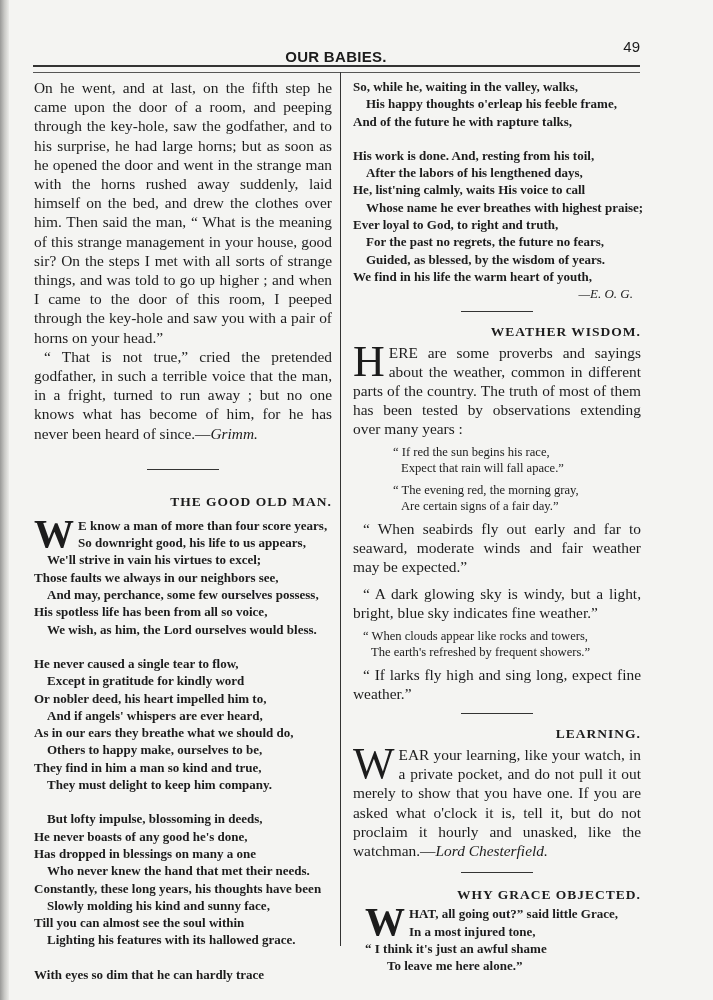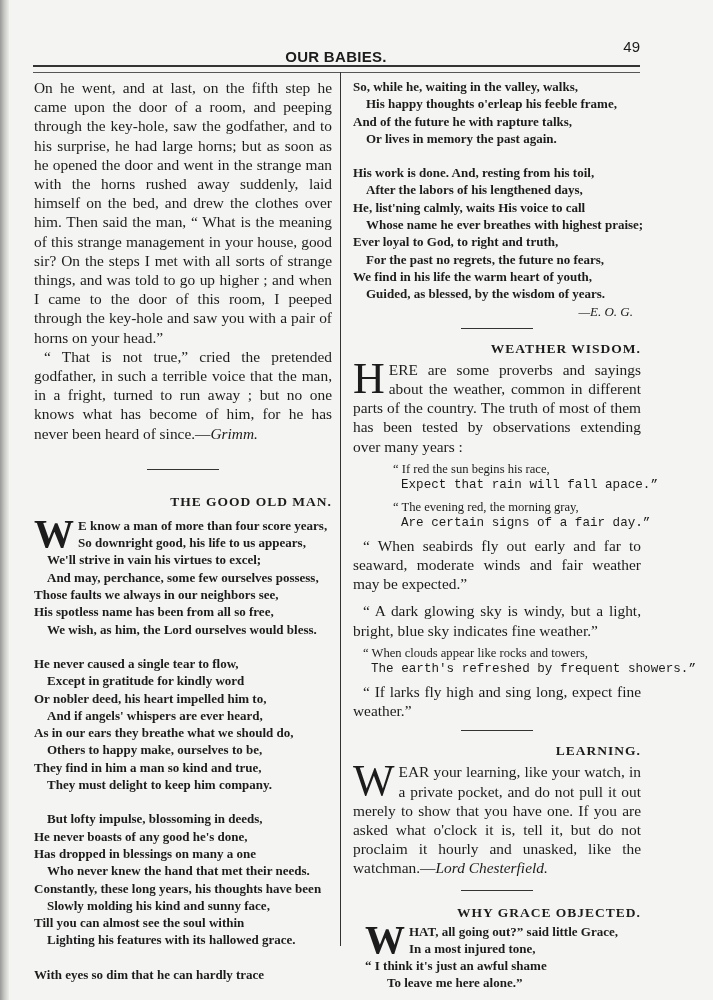--- a/index.html
+++ b/index.html
@@ -53,21 +53,21 @@
     text-align: right; font-weight: bold; font-size: 13.5px; letter-spacing: 1px;
     font-family: "Liberation Serif", serif;
   }
   .short-rule { width: 72px; height: 0; border-top: 1.5px solid #333; margin: 0 auto; }
   .dropcap {
     float: left; font-size: 44px; line-height: 34px; margin: 2px 4px 0 0; font-family: "Liberation Serif", serif;
   }
   .attrib { font-style: italic; }
   .sig { text-align: right; padding-right: 8px; }
   .quote-verse { font-size: 12.6px; line-height: 16px; padding-left: 40px; white-space: nowrap; }
-  .quote-verse .in { padding-left: 8px; font-family: Liberation Mono, monospace; }
+  .quote-verse .in { padding-left: 8px; }
 </style>
 </head>
 <body>
 
 <div class="binding"></div>
 
 <div class="header">
   <div class="header-title">OUR BABIES.</div>
   <div class="page-number">49</div>
 </div>
@@ -84,23 +84,23 @@
   <div class="short-rule"></div>
   <div style="height:24px"></div>
 
   <div class="heading">THE GOOD OLD MAN.</div>
   <div style="height:7px"></div>
   <div class="verse" id="good-old-man">
       <div class="stanza">
         <span class="l"><span class="dropcap" style="font-size: 40px; line-height: 30px;">W</span><span>E know a man of more than four score years,</span></span>
         <span class="l">So downright good, his life to us appears,</span>
         <span class="l in">We'll strive in vain his virtues to excel;</span>
+        <span class="l">Those faults we always in our neighbors see,</span>
         <span class="l in">And may, perchance, some few ourselves possess,</span>
-        <span class="l">Those faults we always in our neighbors see,</span>
-        <span class="l">His spotless name has been from all so free,</span>
+        <span class="l">His spotless life has been from all so voice,</span>
         <span class="l in">We wish, as him, the Lord ourselves would bless.</span>
       </div>
       <div class="stanza">
         <span class="l">He never caused a single tear to flow,</span>
         <span class="l in">Except in gratitude for kindly word</span>
         <span class="l">Or nobler deed, his heart impelled him to,</span>
         <span class="l in">And if angels' whispers are ever heard,</span>
         <span class="l">As in our ears they breathe what we should do,</span>
         <span class="l in">Others to happy make, ourselves to be,</span>
         <span class="l">They find in him a man so kind and true,</span>
@@ -121,31 +121,30 @@
       </div>
     </div>
 </div>
 
 <div class="col col-right">
   <div class="verse" id="poem-continued">
       <div class="stanza">
         <span class="l">So, while he, waiting in the valley, walks,</span>
         <span class="l in">His happy thoughts o'erleap his feeble frame,</span>
         <span class="l">And of the future he with rapture talks,</span>
-        <span class="l in">Or lives in memory the past again.</span>
       </div>
       <div class="stanza">
         <span class="l">His work is done.   And, resting from his toil,</span>
         <span class="l in">After the labors of his lengthened days,</span>
         <span class="l">He, list'ning calmly, waits His voice to call</span>
         <span class="l in">Whose name he ever breathes with highest praise;</span>
         <span class="l">Ever loyal to God, to right and truth,</span>
         <span class="l in">For the past no regrets, the future no fears,</span>
+        <span class="l in">Guided, as blessed, by the wisdom of years.</span>
         <span class="l">We find in his life the warm heart of youth,</span>
-        <span class="l in">Guided, as blessed, by the wisdom of years.</span>
       </div>
     </div>
   <div class="verse sig attrib" style="margin-top:-17px;margin-bottom:8px;">—E. O. G.</div>
   <div class="short-rule"></div>
   <div style="height:12px"></div>
 
   <div class="heading">WEATHER WISDOM.</div>
   <div style="height:3px"></div>
   <div class="prose">
     <span class="dropcap">H</span><span>ERE are some proverbs and sayings about the weather, common in different parts of the country. The truth of most of them has been tested by observations extending over many years :</span>

